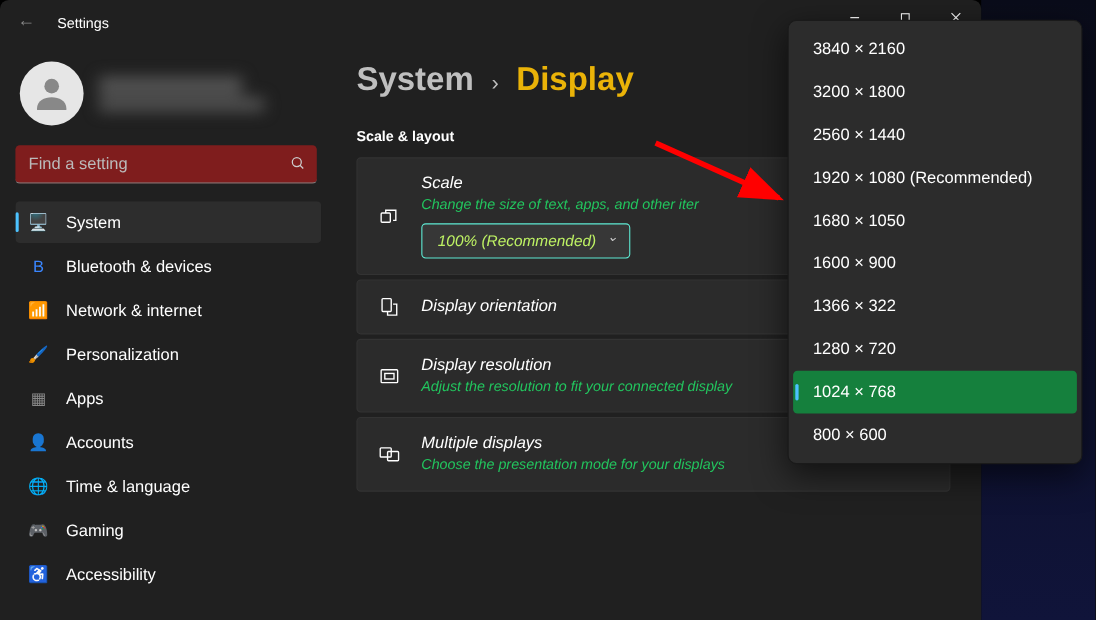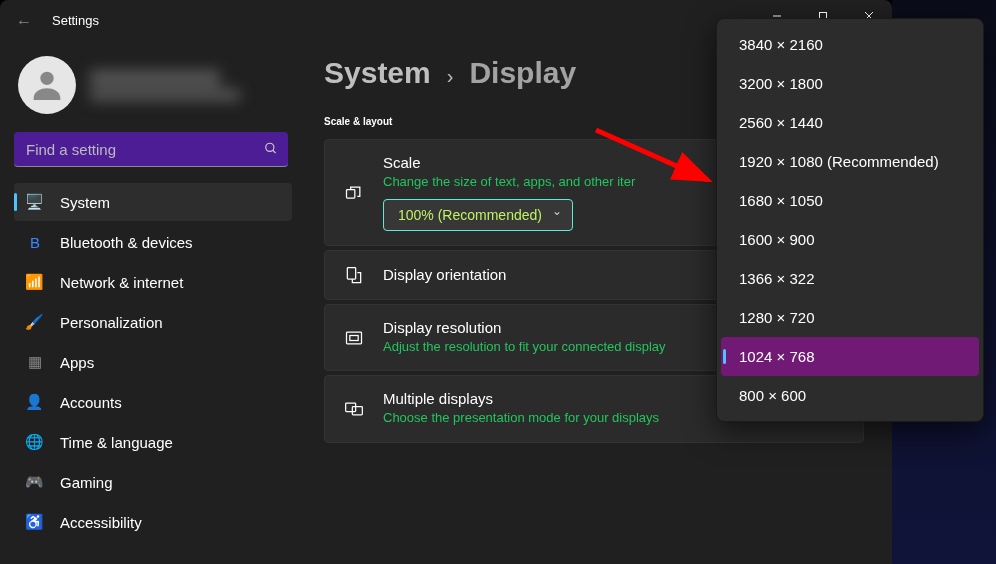--- a/index.html
+++ b/index.html
@@ -88,21 +88,21 @@
   }
   .profile-name { font-size: 17px; font-weight: 600; color: #ccc; background:#555; width:130px; height:16px; border-radius:2px;}
   .profile-email { font-size: 13px; color: #aaa; background:#555; width:150px; height:12px; border-radius:2px;}
   .search {
     position: relative;
     margin: 0 4px 16px 0;
   }
   .search input {
     width: 100%;
     height: 35px;
-    background: #4c1d95;
+    background: #7f1d1d;
     border: none;
     border-bottom: 1px solid #888;
     border-radius: 4px;
     color: #ccc;
     font-size: 15px;
     padding: 0 36px 0 12px;
     outline: none;
   }
   .search input::placeholder { color: #bbb; }
   .search-icon {
@@ -151,35 +151,36 @@
     overflow: hidden;
   }
   .breadcrumb {
     display: flex;
     align-items: baseline;
     gap: 16px;
     margin-bottom: 26px;
   }
   .bc-parent { font-size: 30px; font-weight: 600; color: #bfbfbf; }
   .bc-sep { font-size: 20px; color: #bfbfbf; }
-  .bc-current { font-size: 30px; font-weight: 600; color: #a3a3a3; text-align: center; }
+  .bc-current { font-size: 30px; font-weight: 600; color: #eab308; text-align: center; }
   .section-title {
-    font-size: 10px;
+    font-size: 13px;
     font-weight: 600;
     margin-bottom: 12px;
   }
   .card {
     background: #2b2b2b;
     border-radius: 4px;
     border: 1px solid #333;
     padding: 14px 18px 14px 18px;
     display: flex;
     align-items: center;
     gap: 18px;
     margin-bottom: 4px;
+    font-style: italic;
   }
   .card-icon {
     width: 22px;
     color: #fff;
     display: flex; align-items: center; justify-content: center;
   }
   .card-body { flex: 1; }
   .card-title { font-size: 15px; margin-bottom: 2px; }
   .card-desc { font-size: 13px; color: #22c55e; line-height: 1.4; }
   .card-action .dropdown {
@@ -219,21 +220,21 @@
     z-index: 50;
   }
   .flyout-item {
     padding: 11px 18px;
     font-size: 15px;
     border-radius: 4px;
     cursor: pointer;
     position: relative;
   }
   .flyout-item.selected {
-    background: #701a75;
+    background: #15803d;
   }
   .flyout-item.selected::before {
     content: "";
     position: absolute;
     left: 2px; top: 12px; bottom: 12px;
     width: 3px;
     background: #4cc2ff;
     border-radius: 2px;
   }
   

